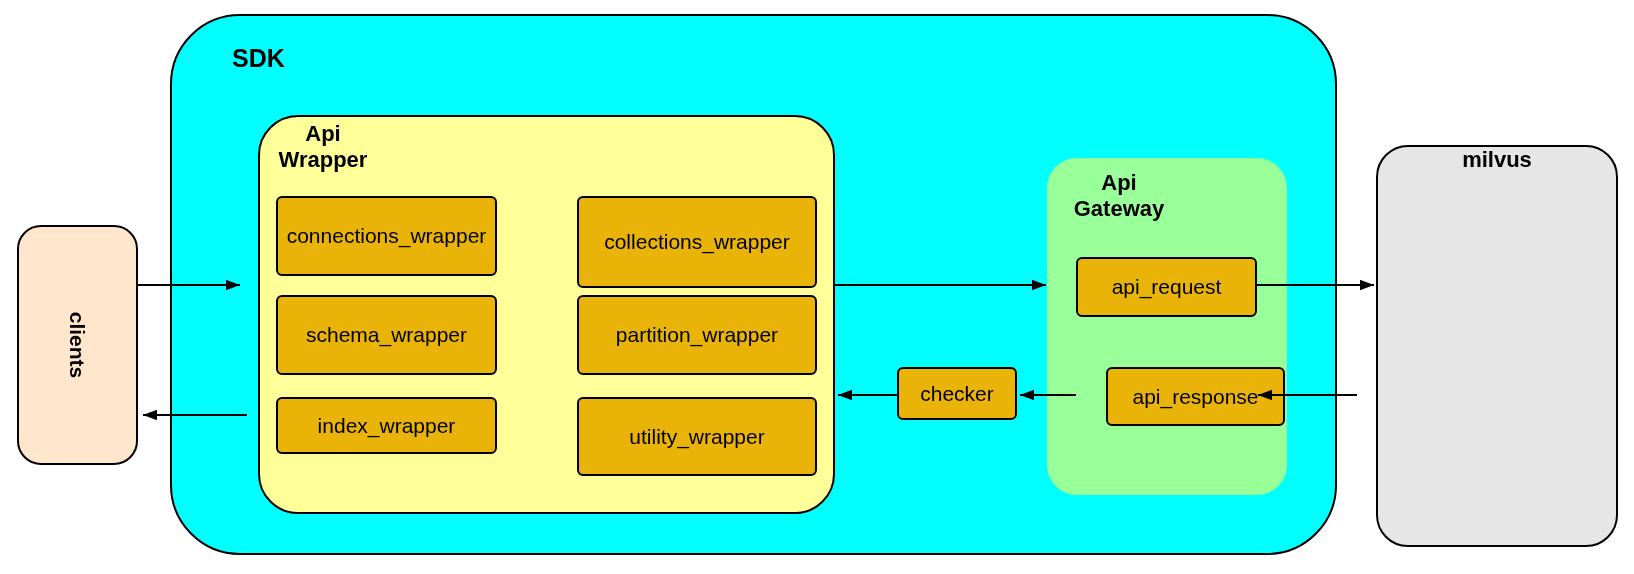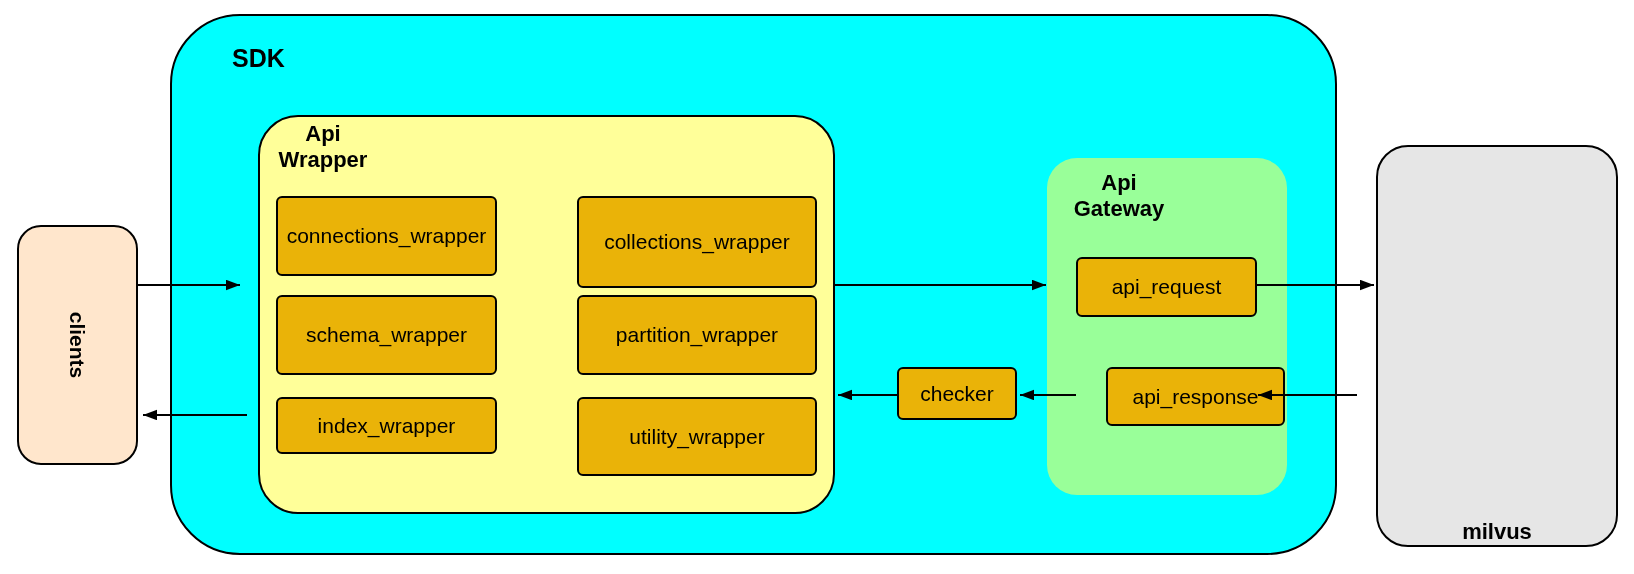--- a/index.html
+++ b/index.html
@@ -58,21 +58,21 @@
     background:#ffe6cc;border:2px solid #000;border-radius:24px;
     display:flex;align-items:center;justify-content:center;
   }
   .clients-label{
     transform:rotate(90deg);
     font-size:21px;font-weight:bold;white-space:nowrap;
   }
   .node-milvus{
     left:1376px;top:145px;width:242px;height:402px;
     background:#e6e6e6;border:2px solid #000;border-radius:32px;
-    display:flex;align-items:flex-end;justify-content:center;
+    display:flex;align-items:flex-start;justify-content:center;
     font-size:22px;font-weight:bold;
   }
   #arrow-layer{
     position:absolute;left:0;top:0;width:1634px;height:574px;
     pointer-events:none;
   }
 </style>
 </head>
 <body>
 

